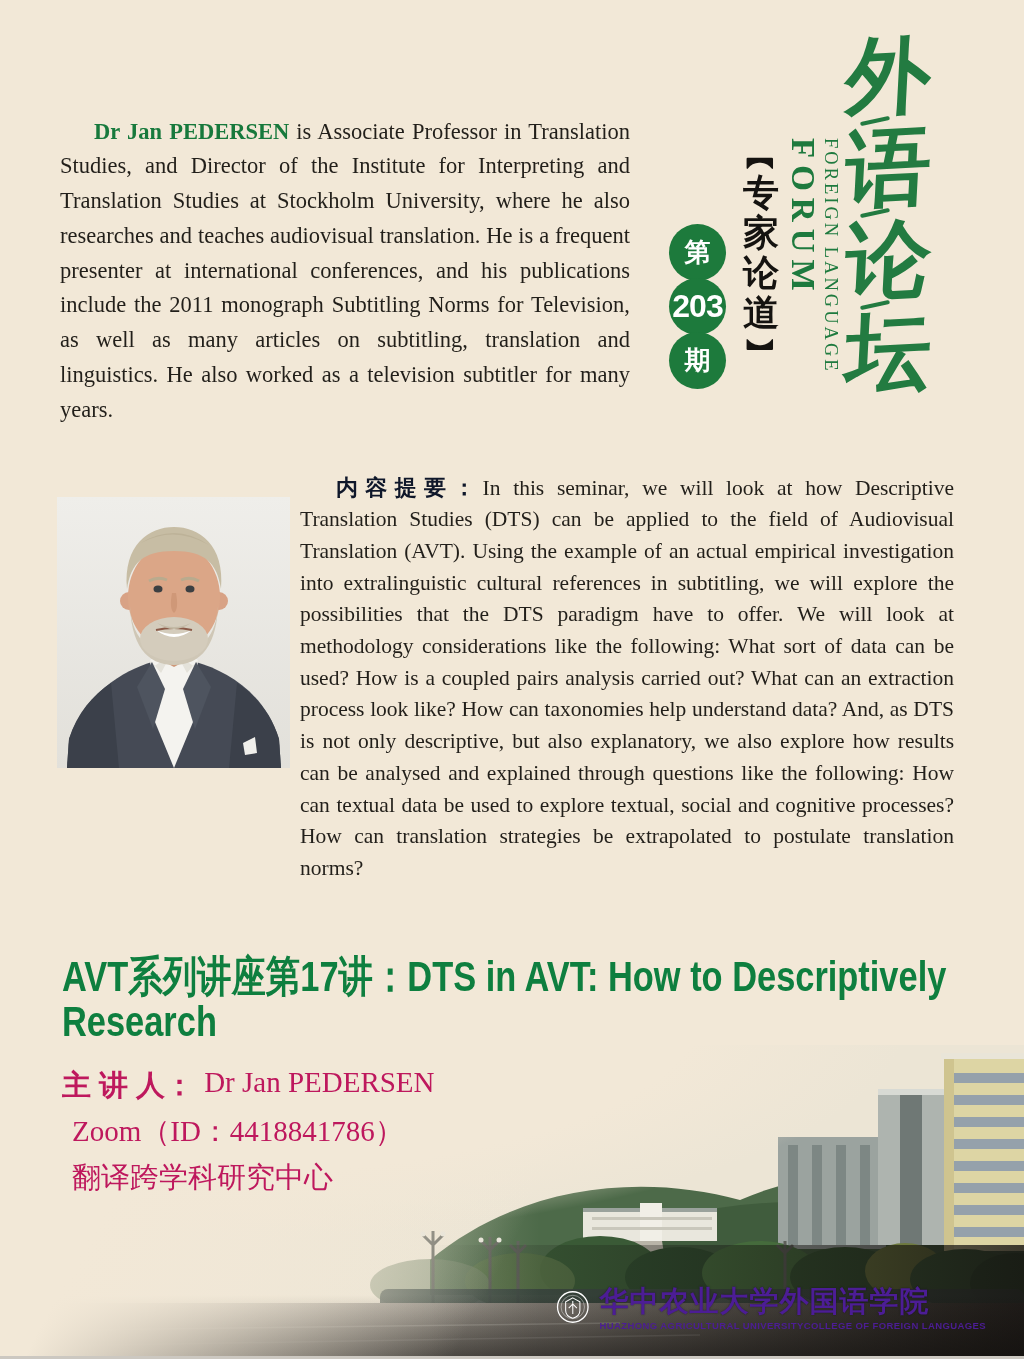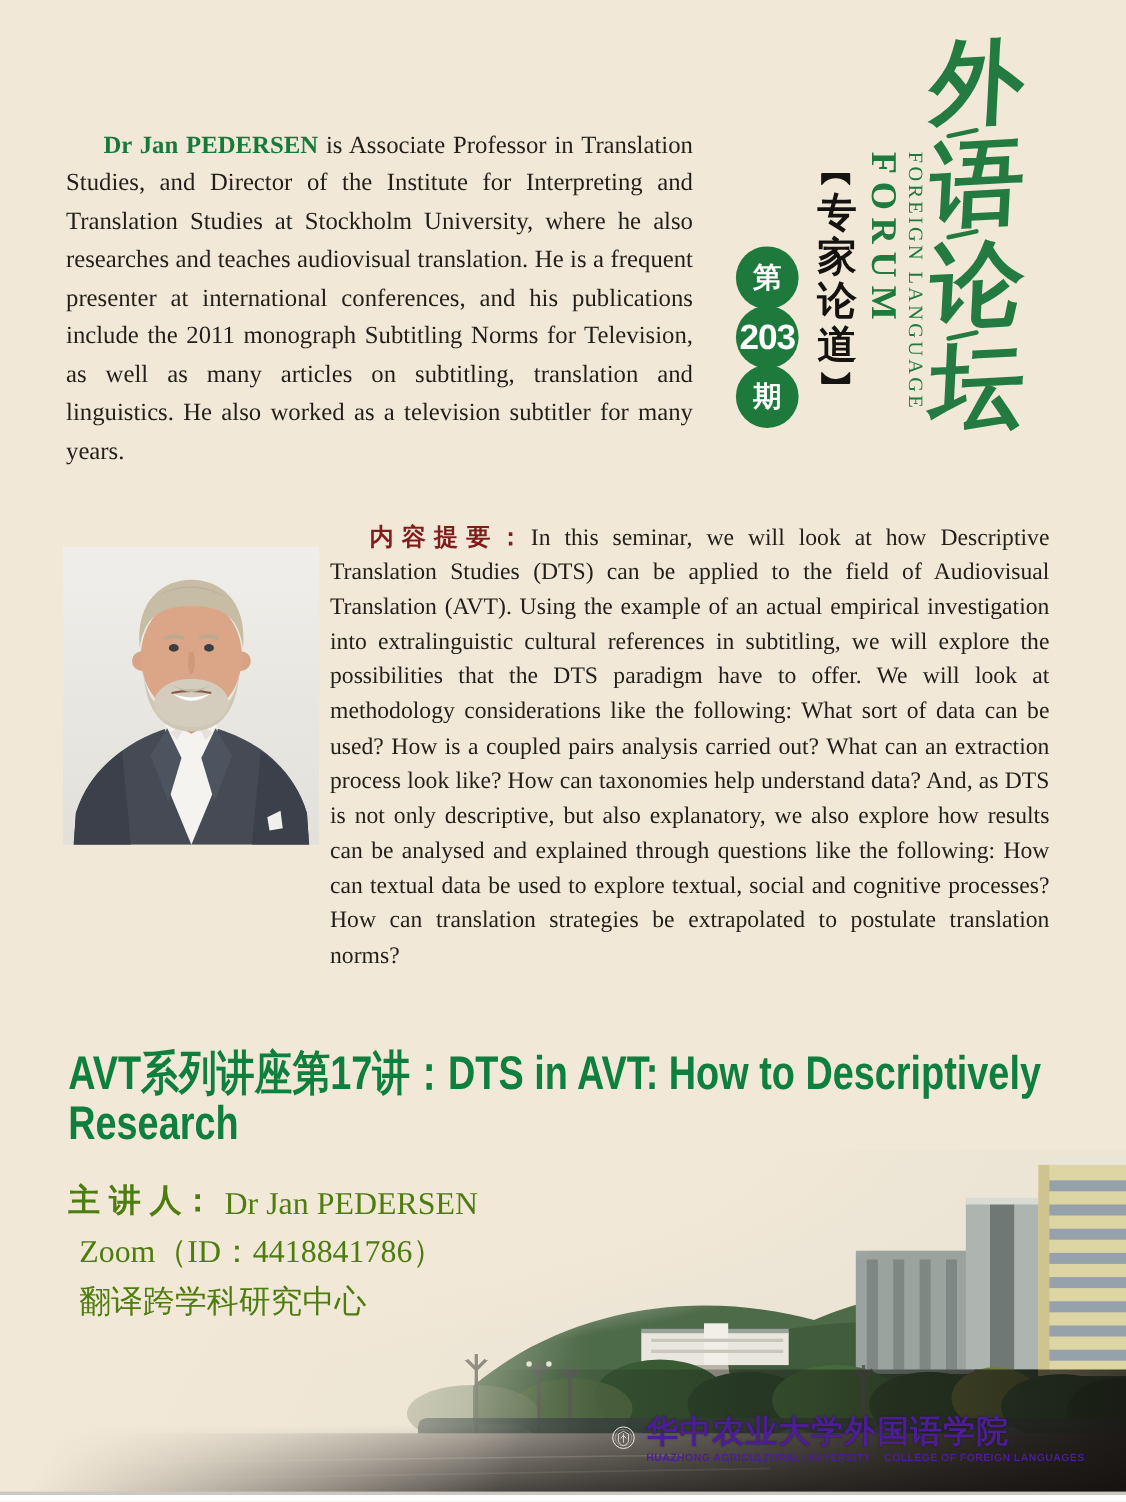--- a/index.html
+++ b/index.html
@@ -35,48 +35,48 @@
         transform:skewX(-6deg) rotate(-3deg);}
   .calligraphy .cdash{width:30px;height:4px;background:#237b41;border-radius:2px;
         transform:rotate(-12deg);margin:3px 0 3px -26px;}
 
   
   .portrait{position:absolute;left:57px;top:497px;width:233px;height:271px;}
 
   
   .abstract{position:absolute;left:300px;top:450px;width:654px;font-size:21.5px;line-height:31.7px;
         color:#221f1a;text-align:justify;text-indent:36px;}
-  .abstract .abs-label{color:#7f1d1d;font-weight:bold;font-family:"Liberation Sans",sans-serif;font-size:22px;margin-top:42px;}
+  .abstract .abs-label{color:#0f172a;font-weight:bold;font-family:"Liberation Sans",sans-serif;font-size:22px;margin-top:42px;}
 
   
   .lec-title{position:absolute;left:62px;top:954px;width:1180px;color:#0e7f3f;
         font-family:"Liberation Sans",sans-serif;font-weight:700;font-size:43px;line-height:45px;
         transform:scaleX(0.80);transform-origin:0 0;letter-spacing:0px;}
   .title-rule{position:absolute;left:62px;top:1047px;width:906px;height:3px;background:#15793c;}
 
   
   .details{position:absolute;left:62px;top:1066px;width:900px;z-index:5;}
-  .detail-row{display:flex;align-items:flex-end;height:46px;color:#4d7c0f;}
+  .detail-row{display:flex;align-items:flex-start;height:46px;color:#be185d;}
   .detail-label{font-family:"Liberation Sans",sans-serif;font-weight:bold;font-size:29px;white-space:pre;}
   .detail-value{font-family:"Liberation Serif",serif;font-size:29px;margin-left:10px;white-space:pre;}
 
   
   .campus{position:absolute;left:0;top:1045px;width:1024px;height:312px;}
   .campus-fade{position:absolute;left:0;top:1045px;width:1024px;height:312px;z-index:2;pointer-events:none;
       background:
         radial-gradient(ellipse 980px 300px at 18% -8%, #f2e8d7 52%, rgba(242,232,215,0) 74%),
         linear-gradient(118deg, #f2e8d7 16%, rgba(242,232,215,0) 52%);}
   .bottom-strip{position:absolute;left:0;top:1356px;width:1024px;height:9px;background:#ccc8c1;z-index:6;}
 
   
   .uni-logo{position:absolute;left:556px;top:1274px;width:430px;display:flex;align-items:center;z-index:5;color:#4c1d95;}
   .logo-text{margin-left:10px;}
   .logo-cn{font-family:"DejaVu Serif",serif;font-weight:700;font-size:29px;line-height:34px;
         letter-spacing:1px;white-space:nowrap;text-shadow:0 0 2px rgba(0,0,0,.4);}
-  .logo-en{display:flex;gap:12px;font-family:"Liberation Sans",sans-serif;font-weight:bold;
+  .logo-en{display:flex;font-family:"Liberation Sans",sans-serif;font-weight:bold;
         font-size:9.5px;letter-spacing:.4px;white-space:nowrap;margin-top:2px;}
 </style>
 </head>
 <body>
 
 <div class="poster">
 
   <p class="bio"><span class="speaker-name">Dr Jan PEDERSEN</span><span> is Associate Professor in Translation Studies, and Director of the Institute for Interpreting and Translation Studies at Stockholm University, where he also researches and teaches audiovisual translation. He is a frequent presenter at international conferences, and his publications include the 2011 monograph Subtitling Norms for Television, as well as many articles on subtitling, translation and linguistics. He also worked as a television subtitler for many years.</span></p>
 
   <div class="issue-circles">

